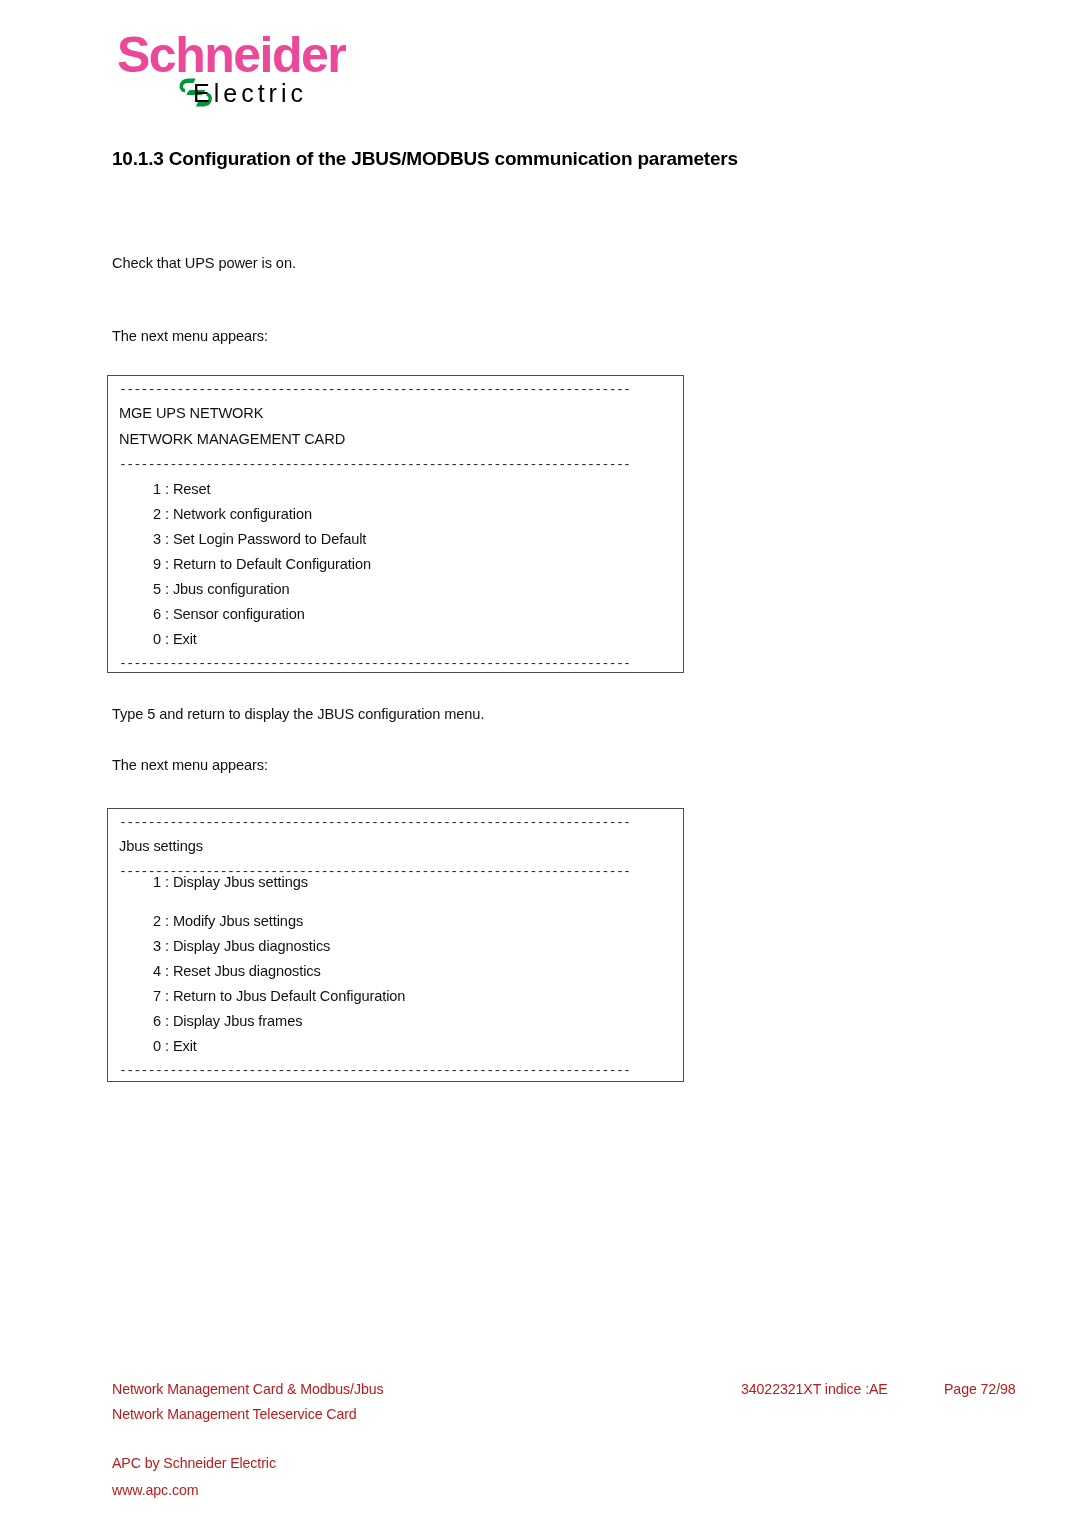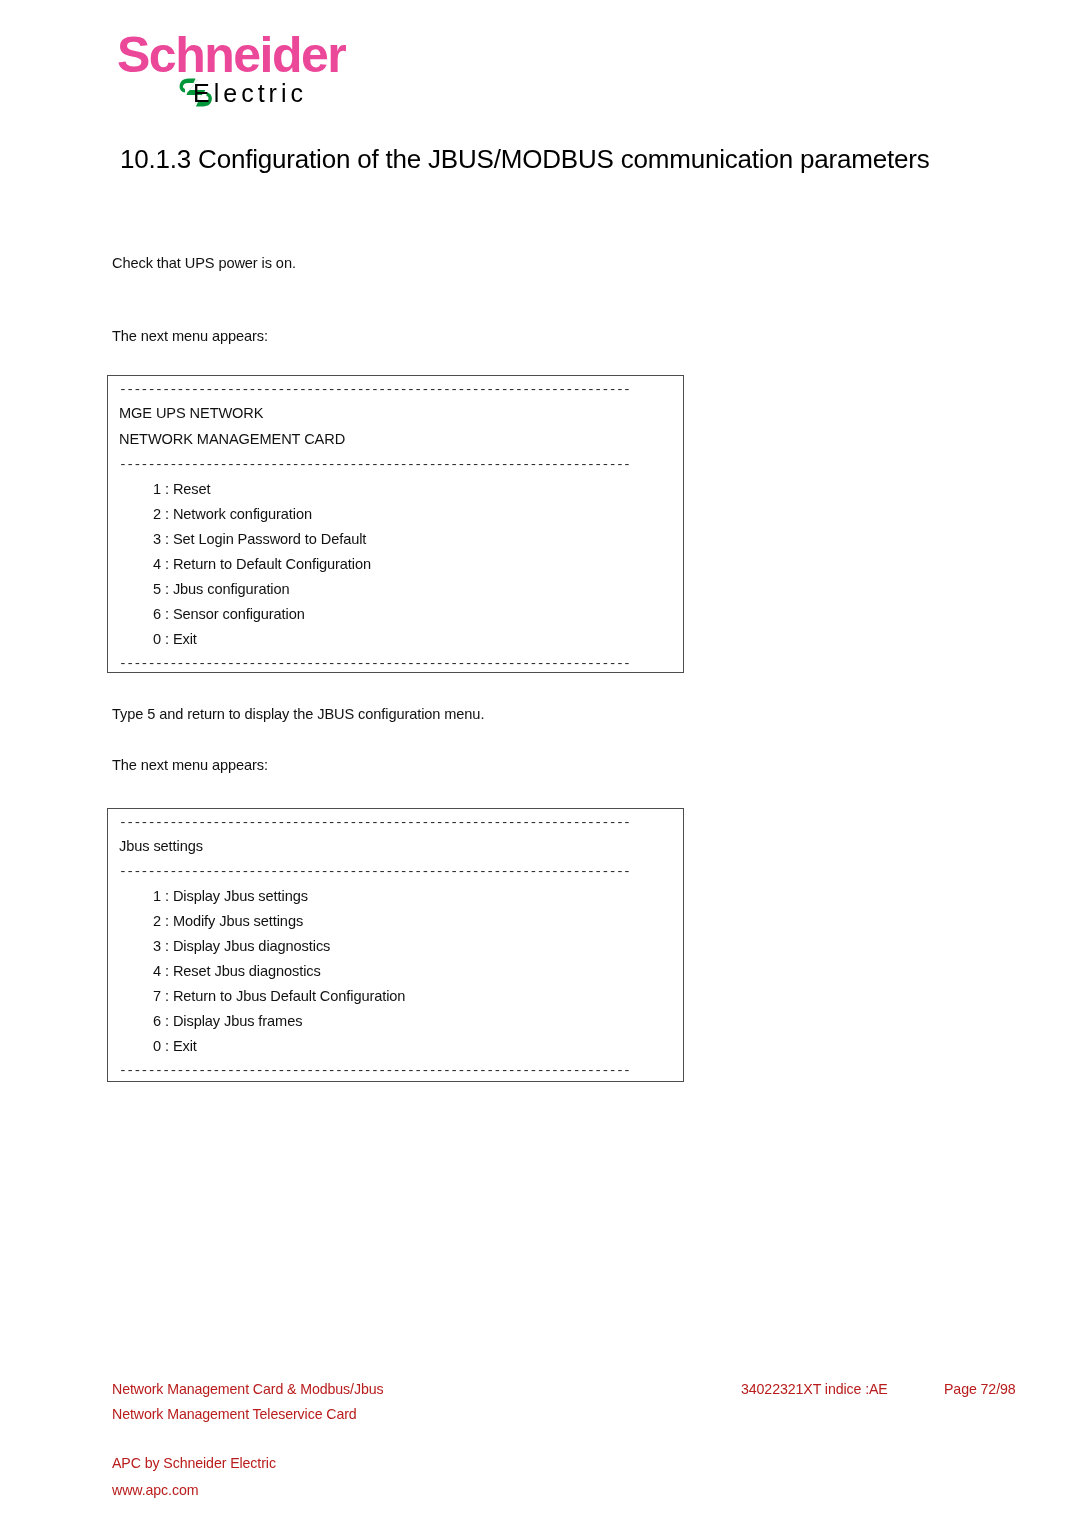--- a/index.html
+++ b/index.html
@@ -58,25 +58,25 @@
     position: absolute;
     left: 62px;
     top: 47px;
     width: 34px;
     height: 31px;
   }
 
   
   .heading {
     position: absolute;
-    left: 120px;
+    left: 112px;
     top: 146px;
-    font-size: 26px;
+    font-size: 19px;
     line-height: 26px;
-    font-weight: normal;
+    font-weight: bold;
     letter-spacing: -0.2px;
     white-space: nowrap;
   }
 
   
   .para {
     position: absolute;
     left: 112px;
     font-size: 14.6px;
     line-height: 25.5px;
@@ -155,41 +155,41 @@
 
     <div class="term-line" style="left:11px; top:25px;">MGE UPS NETWORK</div>
 
     <div class="term-line" style="left:11px; top:51px;">NETWORK MANAGEMENT CARD</div>
 
     <div class="term-rule" style="left:11px; top:81px;">-----------------------------------------------------------------------</div>
 
     <div class="term-line term-item" style="left:11px; top:101px;">1 : Reset</div>
     <div class="term-line term-item" style="left:11px; top:126px;">2 : Network configuration</div>
     <div class="term-line term-item" style="left:11px; top:151px;">3 : Set Login Password to Default</div>
-    <div class="term-line term-item" style="left:11px; top:176px;">4 : Return to Default Configuration</div>
+    <div class="term-line term-item" style="left:11px; top:176px;">9 : Return to Default Configuration</div>
     <div class="term-line term-item" style="left:11px; top:201px;">5 : Jbus configuration</div>
     <div class="term-line term-item" style="left:11px; top:226px;">6 : Sensor configuration</div>
     <div class="term-line term-item" style="left:11px; top:251px;">0 : Exit</div>
 
     <div class="term-rule" style="left:11px; top:280px;">-----------------------------------------------------------------------</div>
   </div>
 
   <div class="para" style="left:112px; top:702px;">Type 5 and return to display the JBUS configuration menu.</div>
 
   <div class="para" style="left:112px; top:753px;">The next menu appears:</div>
 
   <div class="term-box" style="left:107px; top:808px; width:577px; height:274px;">
 
     <div class="term-rule" style="left:11px; top:6px;">-----------------------------------------------------------------------</div>
 
     <div class="term-line" style="left:11px; top:25px;">Jbus settings</div>
 
     <div class="term-rule" style="left:11px; top:55px;">-----------------------------------------------------------------------</div>
 
-    <div class="term-line term-item" style="left:11px; top:75px;">1 : Display Jbus settings</div>
+    <div class="term-line term-item" style="left:11px; top:61px;">1 : Display Jbus settings</div>
     <div class="term-line term-item" style="left:11px; top:100px;">2 : Modify Jbus settings</div>
     <div class="term-line term-item" style="left:11px; top:125px;">3 : Display Jbus diagnostics</div>
     <div class="term-line term-item" style="left:11px; top:150px;">4 : Reset Jbus diagnostics</div>
     <div class="term-line term-item" style="left:11px; top:175px;">7 : Return to Jbus Default Configuration</div>
     <div class="term-line term-item" style="left:11px; top:200px;">6 : Display Jbus frames</div>
     <div class="term-line term-item" style="left:11px; top:225px;">0 : Exit</div>
 
     <div class="term-rule" style="left:11px; top:254px;">-----------------------------------------------------------------------</div>
   </div>
 

